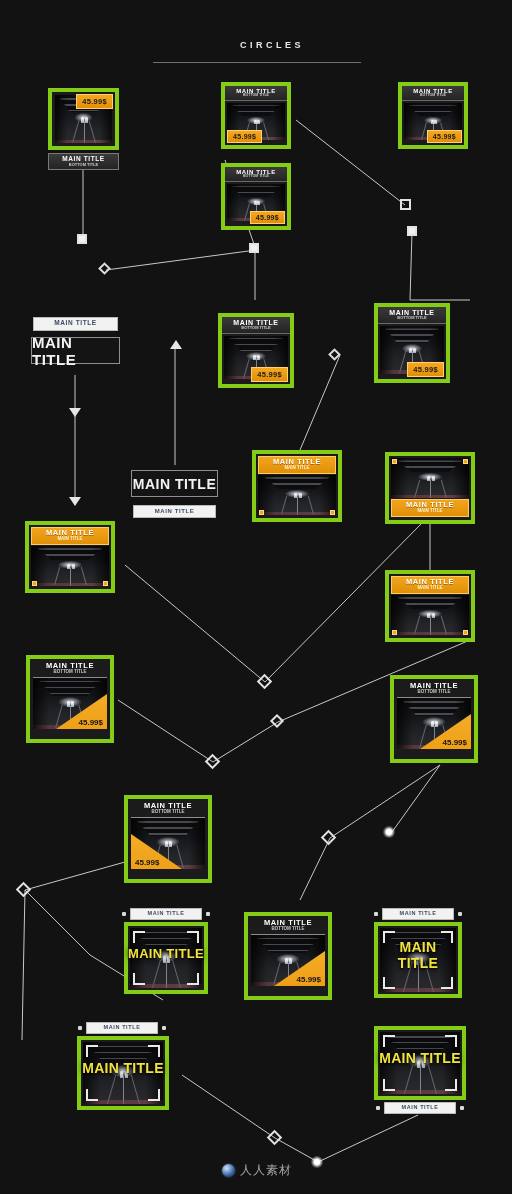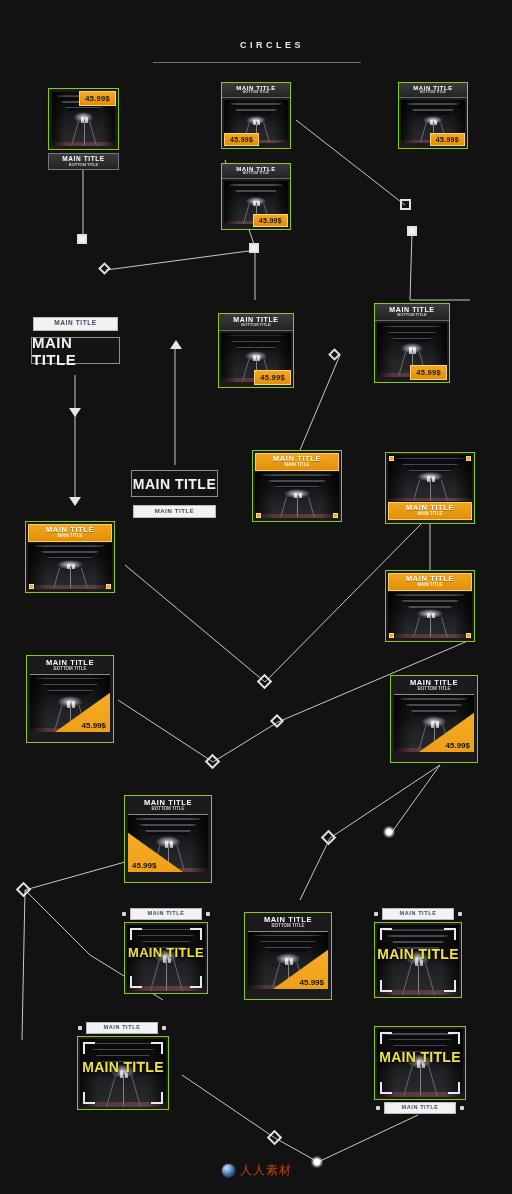--- a/index.html
+++ b/index.html
@@ -21,21 +21,21 @@
   .hdr-rule { position:absolute; left:153px; top:62px; width:208px; height:1px; background:#6f6f6f; }
 
   
   #wires { position:absolute; left:0; top:0; width:512px; height:1194px; pointer-events:none; }
 
   
   .card { position:absolute; }
 
   .frame {
     position:relative; width:100%; height:100%;
-    border:1px solid #84cc16; background:#1b1b1b;
+    border:4px solid #84cc16; background:#1b1b1b;
     padding:3px;
   }
 
   
   .photo {
     position:relative; width:100%; height:100%; overflow:hidden;
     background:
       linear-gradient(180deg,#0c0c0e 0%, #15161a 38%, #1d1e22 55%, #232427 72%, #2a2a2d 100%);
   }
   .photo::before{
@@ -132,21 +132,21 @@
   
   .wm1{
     position:absolute; left:192px; top:578px; color:#f2e43e;
     font-family:"Liberation Serif", serif; font-size:21px; font-weight:700;
     letter-spacing:.4px; text-shadow:0 0 3px rgba(0,0,0,.9);
   }
   .wm2{ position:absolute; left:222px; top:1162px; display:flex; align-items:center; gap:5px; }
   .wm2 .lg{ width:13px; height:13px; border-radius:50%;
             background:radial-gradient(circle at 35% 32%, #cfe6ff, #2f5f9e 62%, #16304f 100%);
             box-shadow:0 0 2px rgba(255,255,255,.35); }
-  .wm2 .cn{ color:#c2410c; font-size:12px; font-family:"DejaVu Sans", sans-serif; letter-spacing:1px; }
+  .wm2 .cn{ color:#a3a3a3; font-size:12px; font-family:"DejaVu Sans", sans-serif; letter-spacing:1px; }
 
   .glow{ position:absolute; width:12px; height:12px; border-radius:50%;
          background:radial-gradient(circle,#ffffff 0%,#ffffff 32%,rgba(255,255,255,.25) 62%,rgba(255,255,255,0) 100%); }
 </style>
 </head>
 <body>
 
 <div id="stage">
 
   <div class="hdr">

